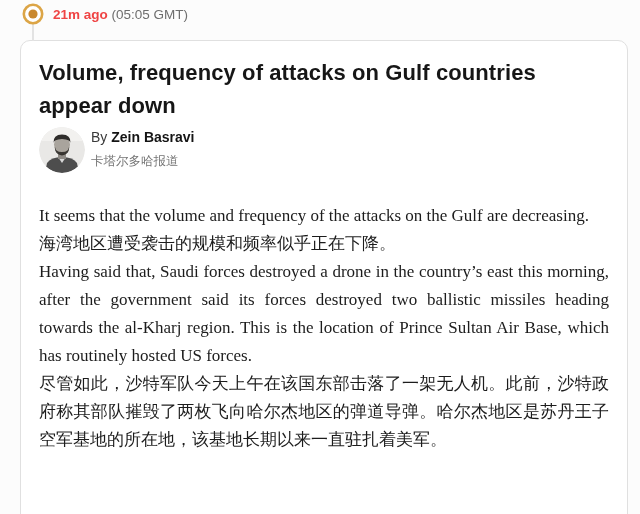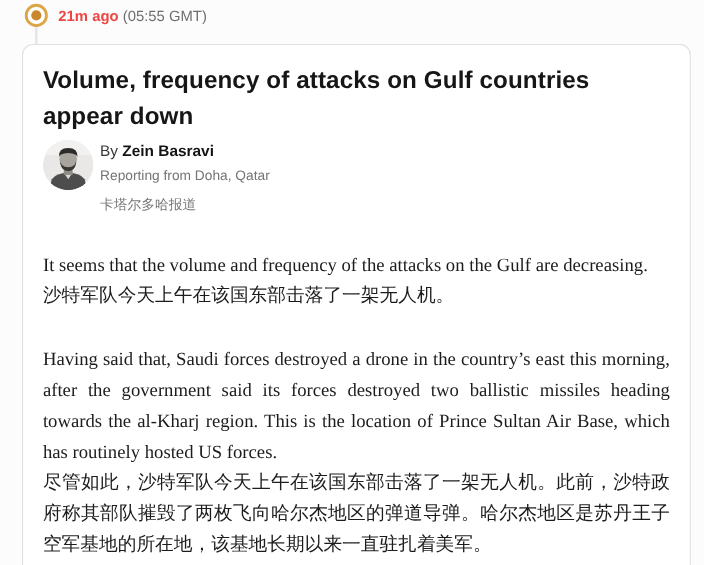--- a/index.html
+++ b/index.html
@@ -73,34 +73,34 @@
   .author-loc:last-child { margin-bottom: 15px; }
 
   
   .body-text {
     font-family: "Liberation Serif", "DejaVu Serif", serif;
     font-size: 17px;
     line-height: 28px;
     color: #1c1c1c;
   }
   .body-text p { margin: 0; text-align: justify; }
-  .para-group { margin-bottom: 30px; }
+  .para-group { }
   .para-group:last-child { margin-bottom: 0; }
 </style>
 </head>
 <body>
 
 <div class="timeline-header">
   <svg class="dot-icon" viewBox="0 0 22 22" aria-hidden="true">
     <circle cx="11" cy="11" r="9.2" fill="#ffffff" stroke="#dca546" stroke-width="2.6"></circle>
     <circle cx="11" cy="11" r="4.6" fill="#c9882e"></circle>
   </svg>
   <div class="timestamp">
     <span class="ts-bold">21m ago</span>
-    <span class="ts-gray">(05:55 GMT)</span>
+    <span class="ts-gray">(05:05 GMT)</span>
   </div>
 </div>
 <div class="connector"></div>
 
 <div class="card">
 
   <h2 class="headline">
     <div>Volume, frequency of attacks on Gulf countries appear down</div>
   </h2>
 
@@ -125,29 +125,28 @@
         <path d="M14.5 16 Q14 7.5 23 7.5 Q32 7.5 31.5 16 Q31.5 12.5 23 12 Q14.5 12.5 14.5 16 Z" fill="#2e2c2a"></path>
 
         <path d="M15.5 19 Q16 27 23 27.5 Q30 27 30.5 19 Q30 25 23 25 Q16 25 15.5 19 Z" fill="#3a3733"></path>
         <path d="M16 20 Q17 26.8 23 27 Q29 26.8 30 20 L30 22 Q29 28 23 28.4 Q17 28 16 22 Z" fill="#34312d"></path>
       </g>
     </svg>
     <div class="author-lines">
       <div class="author-byline">
         <span>By </span><span class="author-name">Zein Basravi</span>
       </div>
-      <div class="author-loc">Reporting from Doha, Qatar</div>
       <div class="author-loc" lang="zh">卡塔尔多哈报道</div>
     </div>
   </div>
 
   <div class="body-text">
     <div class="para-group">
       <p lang="en">It seems that the volume and frequency of the attacks on the Gulf are decreasing.</p>
-      <p lang="zh">沙特军队今天上午在该国东部击落了一架无人机。</p>
+      <p lang="zh">海湾地区遭受袭击的规模和频率似乎正在下降。</p>
     </div>
     <div class="para-group">
       <p lang="en">Having said that, Saudi forces destroyed a drone in the country’s east this morning, after the government said its forces destroyed two ballistic missiles heading towards the al-Kharj region. This is the location of Prince Sultan Air Base, which has routinely hosted US forces.</p>
       <p lang="zh">尽管如此，沙特军队今天上午在该国东部击落了一架无人机。此前，沙特政府称其部队摧毁了两枚飞向哈尔杰地区的弹道导弹。哈尔杰地区是苏丹王子空军基地的所在地，该基地长期以来一直驻扎着美军。</p>
     </div>
   </div>
 
 </div>
 
 </body></html>

